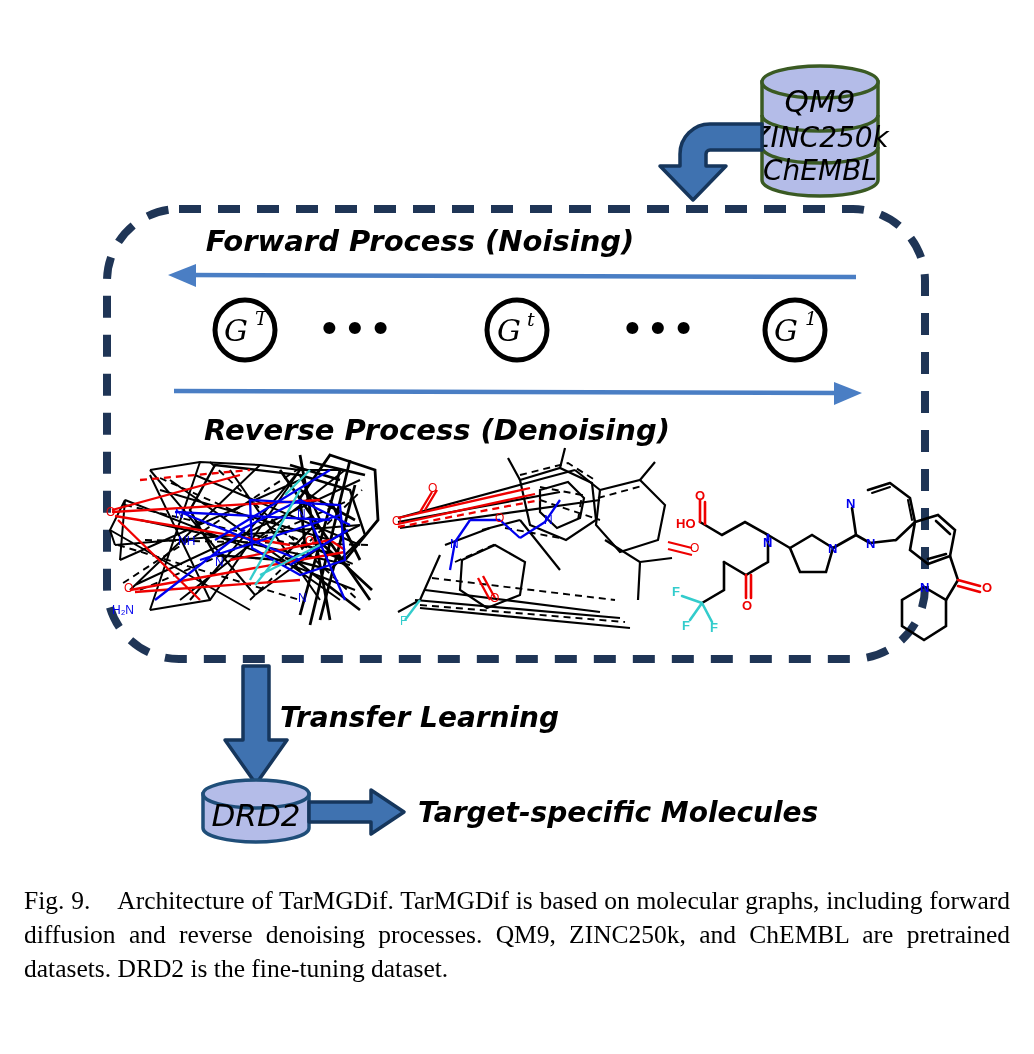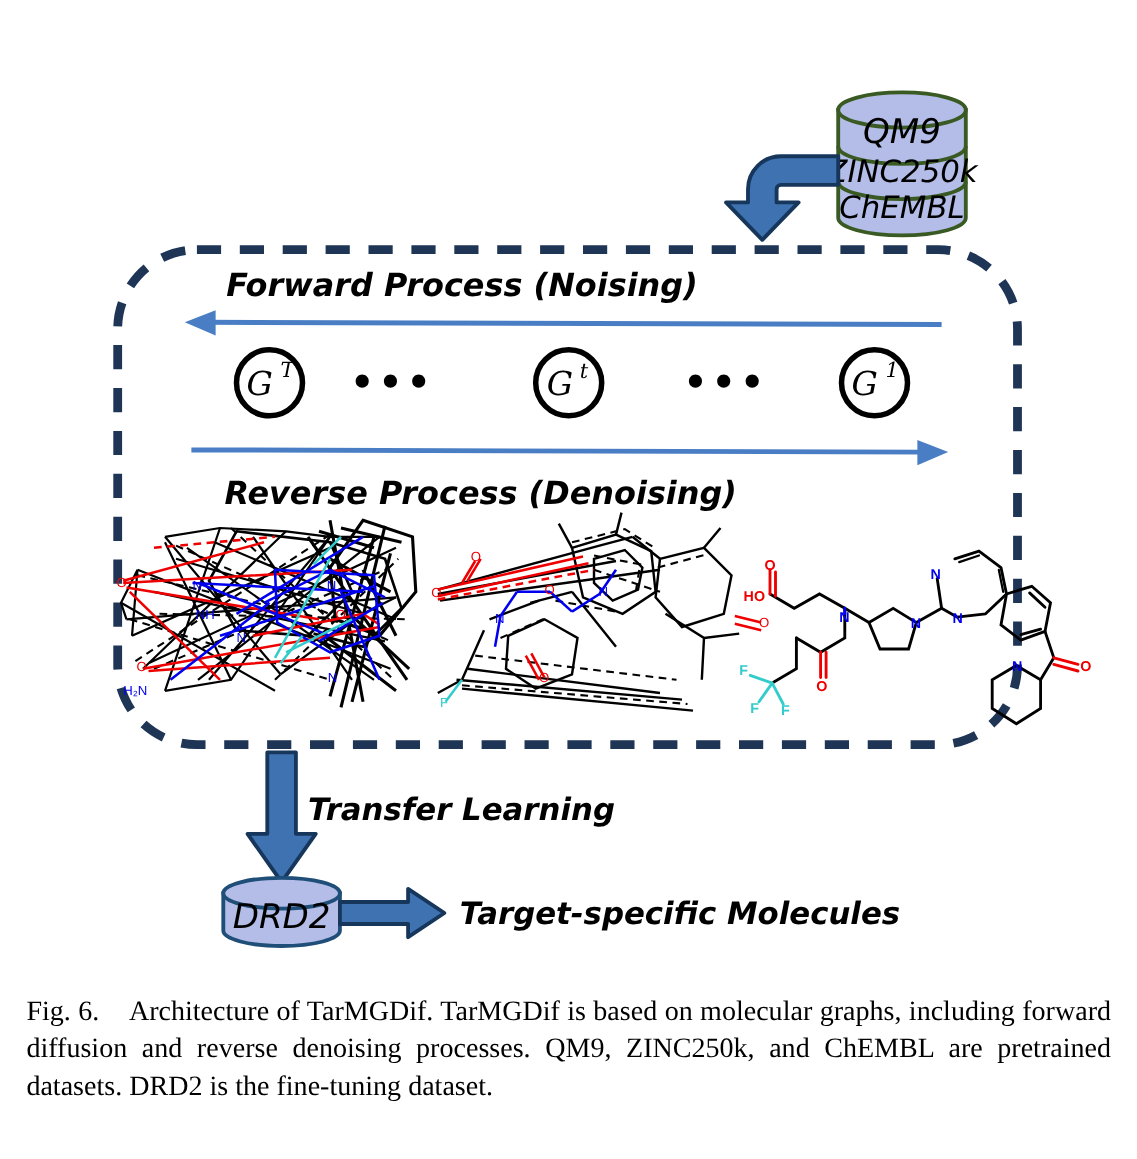--- a/index.html
+++ b/index.html
@@ -12,21 +12,20 @@
     height: 1054px;
     position: relative;
     font-family: "Liberation Sans", sans-serif;
     overflow: hidden;
   }
   #figure-root {
     position: absolute;
     left: 0; top: 0;
     width: 1034px;
     height: 771px;
-    margin-top: 18px;
   }
   #diagram-svg {
     position: absolute;
     left: 0; top: 0;
     width: 1034px;
     height: 880px;
   }
   .db-label {
     font-family: "DejaVu Sans", sans-serif;
     font-style: italic;
@@ -332,16 +331,16 @@
                L 371 834
                L 371 822
                L 309 822
                Z" fill="#3f72b0" stroke="#16365c" stroke-width="3.5" stroke-linejoin="round"></path>
     </g>
     <text class="target-label" x="418" y="822" text-anchor="start">Target-specific Molecules</text>
 
   </svg>
 
   <div id="caption">
-    <span class="fig-num">Fig. 6.</span><span>&nbsp;&nbsp;&nbsp;&nbsp;</span><span>Architecture of TarMGDif. TarMGDif is based on molecular graphs, including forward diffusion and reverse denoising processes. QM9, ZINC250k, and ChEMBL are pretrained datasets. DRD2 is the fine-tuning dataset.</span>
+    <span class="fig-num">Fig. 9.</span><span>&nbsp;&nbsp;&nbsp;&nbsp;</span><span>Architecture of TarMGDif. TarMGDif is based on molecular graphs, including forward diffusion and reverse denoising processes. QM9, ZINC250k, and ChEMBL are pretrained datasets. DRD2 is the fine-tuning dataset.</span>
   </div>
 
 </div>
 
 </body></html>

